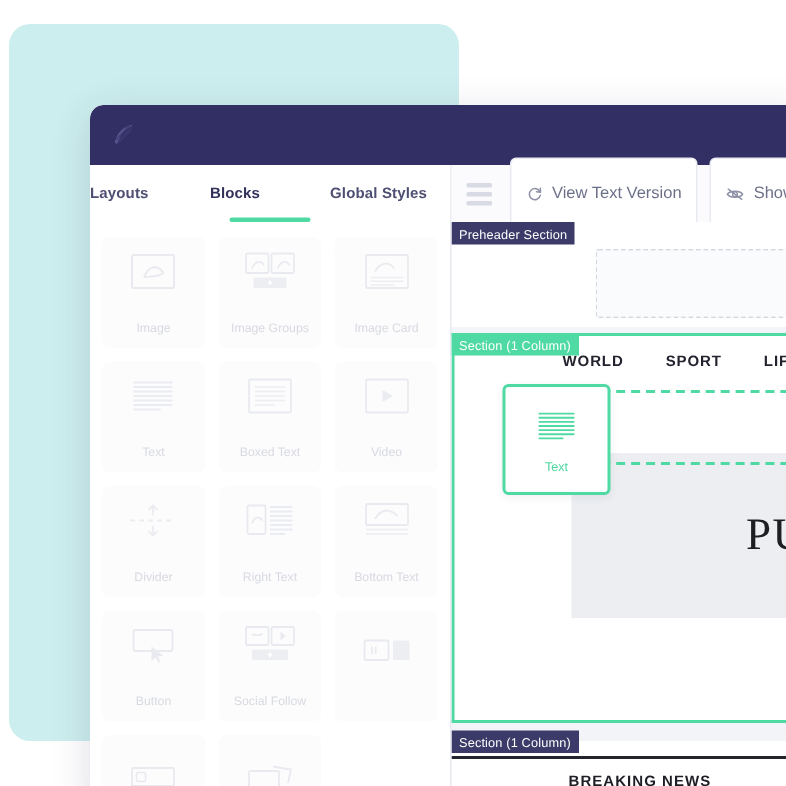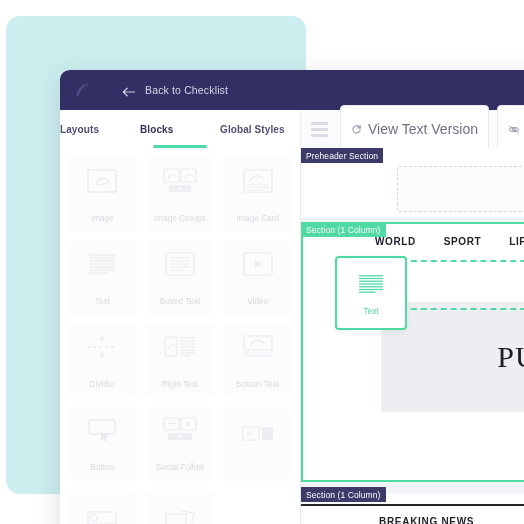--- a/index.html
+++ b/index.html
@@ -145,21 +145,21 @@
   }
   .tool-btn {
     display: flex;
     align-items: center;
     gap: 6px;
     height: 22px;
     padding: 12px 10px;
     border: 1px solid #e8eaf1;
     border-radius: 4px;
     background: #ffffff;
-    font-size: 14px;
+    font-size: 11px;
     color: #6d7089;
     white-space: nowrap;
     cursor: pointer;
     flex: 0 0 auto;
   }
   .tool-btn svg { display: block; flex: 0 0 auto; }
 
   
   .workspace {
     display: flex;
@@ -359,28 +359,20 @@
     <div class="topbar">
       <div class="brand-logo">
         <svg width="22" height="22" viewBox="0 0 22 22">
           <path d="M17 4 C11 5 6 9 4.5 16 L6 17 C8 11 12 7 17 4 Z" fill="#5d5b94"></path>
           <path d="M16 5.5 L6.5 15.5" stroke="#3d3b75" stroke-width="0.8" fill="none"></path>
           <path d="M14 5 L5.5 14" stroke="#3d3b75" stroke-width="0.8" fill="none"></path>
           <path d="M15.5 7.5 L7 16" stroke="#3d3b75" stroke-width="0.8" fill="none"></path>
         </svg>
       </div>
 
-      <div class="back-link">
-        <span class="back-arrow">
-          <svg width="14" height="12" viewBox="0 0 14 12">
-            <path d="M1.2 6 H12.6 M1.2 6 L5.2 2.2 M1.2 6 L5.2 9.8" stroke="#cfcfe4" stroke-width="1.2" fill="none" stroke-linecap="round" stroke-linejoin="round"></path>
-          </svg>
-        </span>
-        <span class="back-label">Back to Checklist</span>
-      </div>
     </div>
 
     <div class="tabstrip">
       <div class="tabs-left">
         <div class="tab">
           <span>Layouts</span>
         </div>
         <div class="tab active">
           <span>Blocks</span>
         </div>

